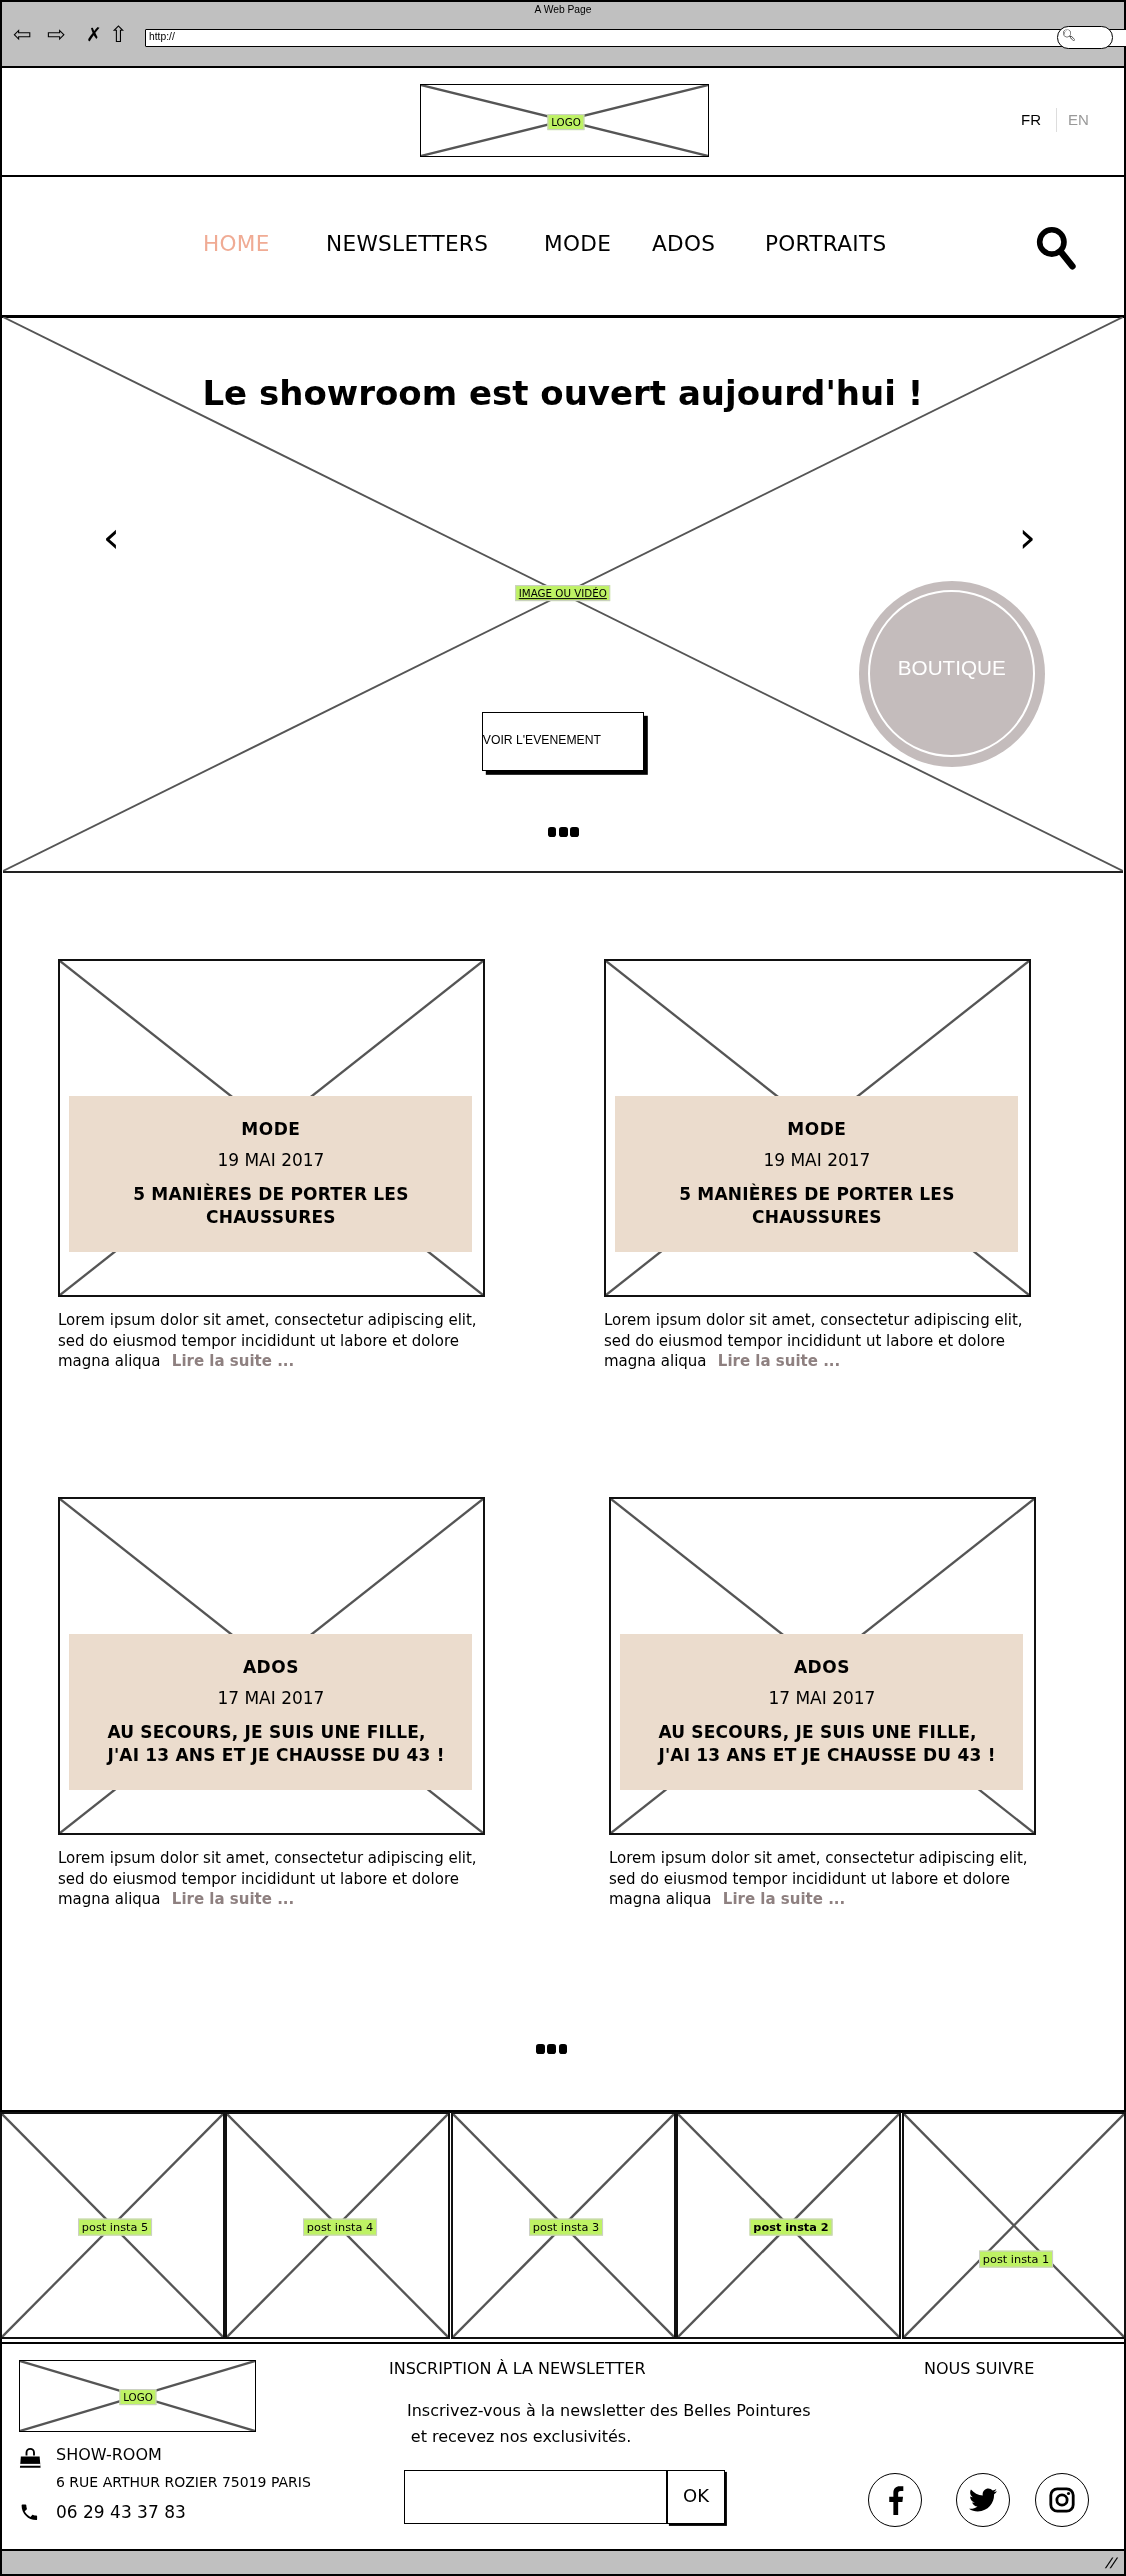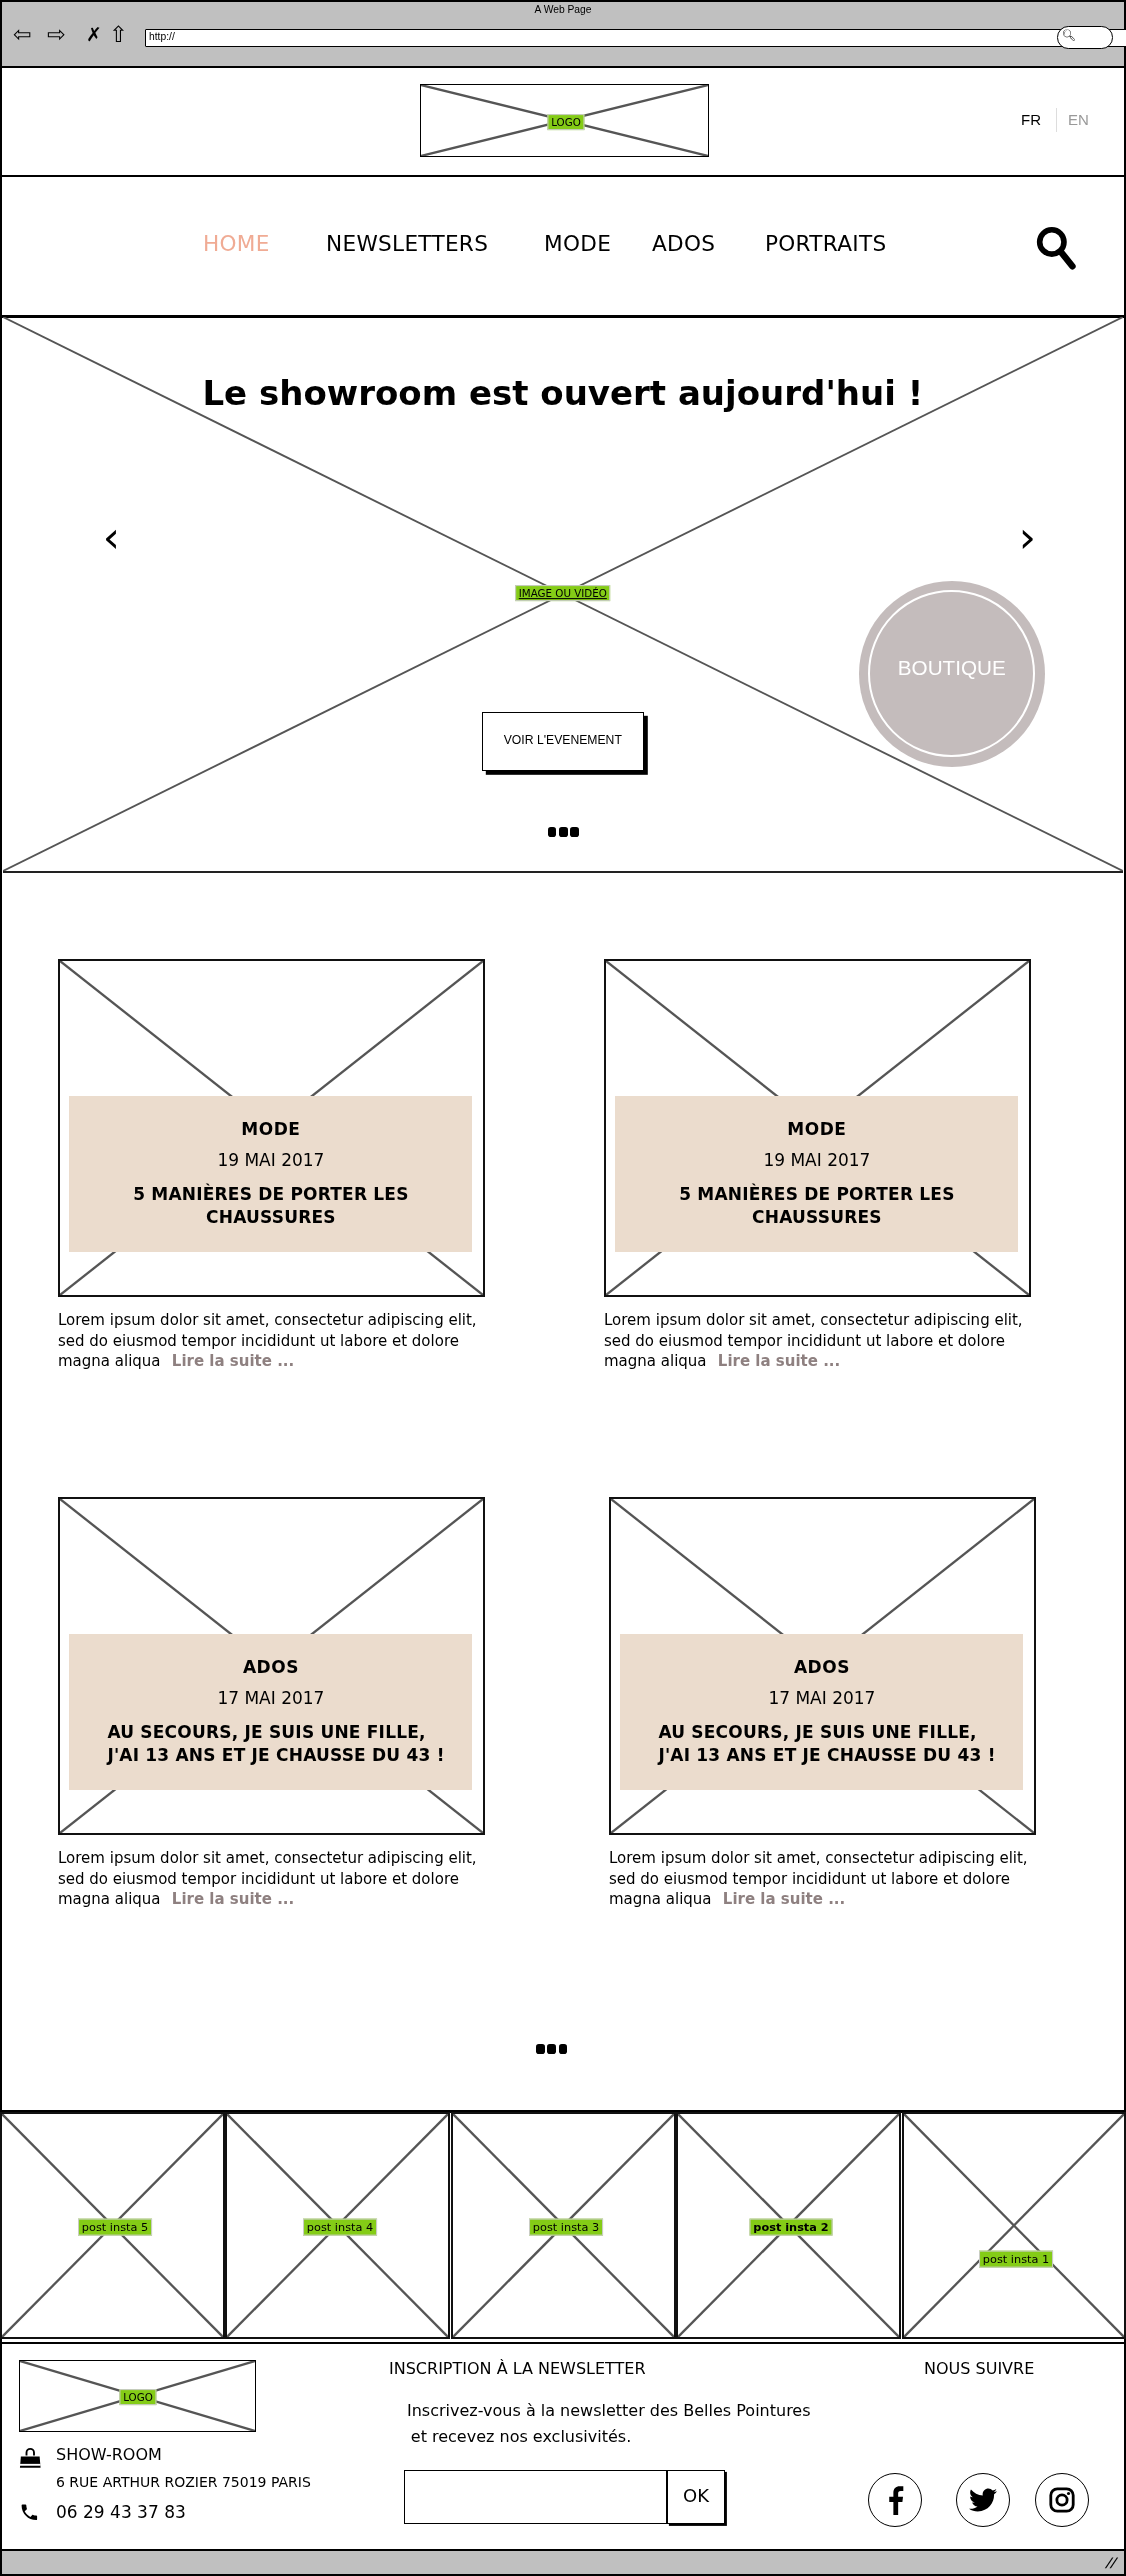--- a/index.html
+++ b/index.html
@@ -16,38 +16,38 @@
   .search-pill { left: 1057px; top: 26px; width: 56px; height: 22.5px; background: #fff; border: 1.9px solid #000; border-radius: 11.3px; }
   .search-pill span { position: absolute; left: 3.8px; top: 1.9px; font-size: 11.3px; }
 
   
   .frame { left: 0; top: 68px; width: 1126px; height: 2482px; border-left: 2.8px solid #000; border-right: 2.8px solid #000; }
 
   
   .header { left: 0; top: 68px; width: 1126px; height: 109px; border-bottom: 2.8px solid #000; }
   .logo-box { border: 1.9px solid #000; background: #fff; overflow: hidden; }
   .logo-box svg { position: absolute; left: 0; top: 0; width: 100%; height: 100%; }
-  .ph-label { position: absolute; background: #84cc16; border: 0.9px solid #ccc; border-radius: 0; font-size: 10.3px; padding: 0.9px 2.8px; transform: translate(-50%, -50%); white-space: nowrap; }
+  .ph-label { position: absolute; background: #bef264; border: 0.9px solid #ccc; border-radius: 0; font-size: 10.3px; padding: 0.9px 2.8px; transform: translate(-50%, -50%); white-space: nowrap; }
   .lang { top: 111px; font-size: 15px; font-family: "Liberation Sans", sans-serif; }
   .lang-sep { left: 1056px; top: 108px; width: 0.9px; height: 23.5px; background: #ddd; }
 
   
   .nav { left: 0; top: 177px; width: 1126px; height: 141px; border-bottom: 3.8px solid #000; }
   .nav-item { top: 231px; font-size: 21.6px; font-family: "DejaVu Sans", sans-serif; letter-spacing: 0.3px; cursor: pointer; }
   .nav-item.active { color: #f0ab94; }
 
   
   .hero { left: 2.8px; top: 317px; width: 1120px; height: 556px; border-bottom: 2.8px solid #222; overflow: hidden; }
   .hero svg.x { position: absolute; left: 0; top: 0; width: 100%; height: 100%; }
   .hero-title { left: 0; width: 1120px; top: 56px; text-align: center; font-size: 34px; font-weight: bold; font-family: "DejaVu Sans", sans-serif; }
   .arrow { font-size: 43px; top: 195px; font-family: "DejaVu Sans", sans-serif; cursor: pointer; }
   .boutique { left: 856px; top: 264px; width: 186px; height: 186px; border-radius: 50%; background: #c4bcbc; cursor: pointer; }
   .boutique .inner { position: absolute; left: 9.4px; top: 9.4px; width: 167px; height: 167px; border-radius: 50%; border: 2.8px solid #fff; }
   .boutique .lbl { position: absolute; left: 0; top: 75px; width: 100%; text-align: center; color: #fff; font-size: 20.7px; font-family: "Liberation Sans", sans-serif; }
-  .voir-btn { left: 479px; top: 395px; width: 162px; height: 59px; background: #fff; border: 1.9px solid #000; box-shadow: 3.8px 3.8px 0 #000; font-size: 12.2px; text-align: center; line-height: 55px; font-family: "Liberation Sans", sans-serif; cursor: pointer; }
+  .voir-btn { left: 479px; top: 395px; width: 162px; height: 59px; background: #fff; border: 1.9px solid #000; box-shadow: 3.8px 3.8px 0 #000; font-size: 12.2px; text-align: left; line-height: 55px; font-family: "Liberation Sans", sans-serif; cursor: pointer; }
   .dots { display: flex; gap: 2.8px; }
   .dots i { display: block; width: 8.5px; height: 10.3px; background: #000; border-radius: 2.8px; }
 
   
   .card-img { border: 2.8px solid #111; background: #fff; overflow: hidden; }
   .card-img svg { position: absolute; left: 0; top: 0; width: 100%; height: 100%; }
   .card-band { position: absolute; background: #ebdccd; text-align: center; }
   .card-cat { font-size: 17px; font-weight: bold; margin-top: 22.5px; letter-spacing: 0.5px; }
   .card-date { font-size: 17px; margin-top: 11.3px; }
   .card-title { font-size: 17px; font-weight: bold; margin-top: 13px; line-height: 23.5px; letter-spacing: 0.2px; }

